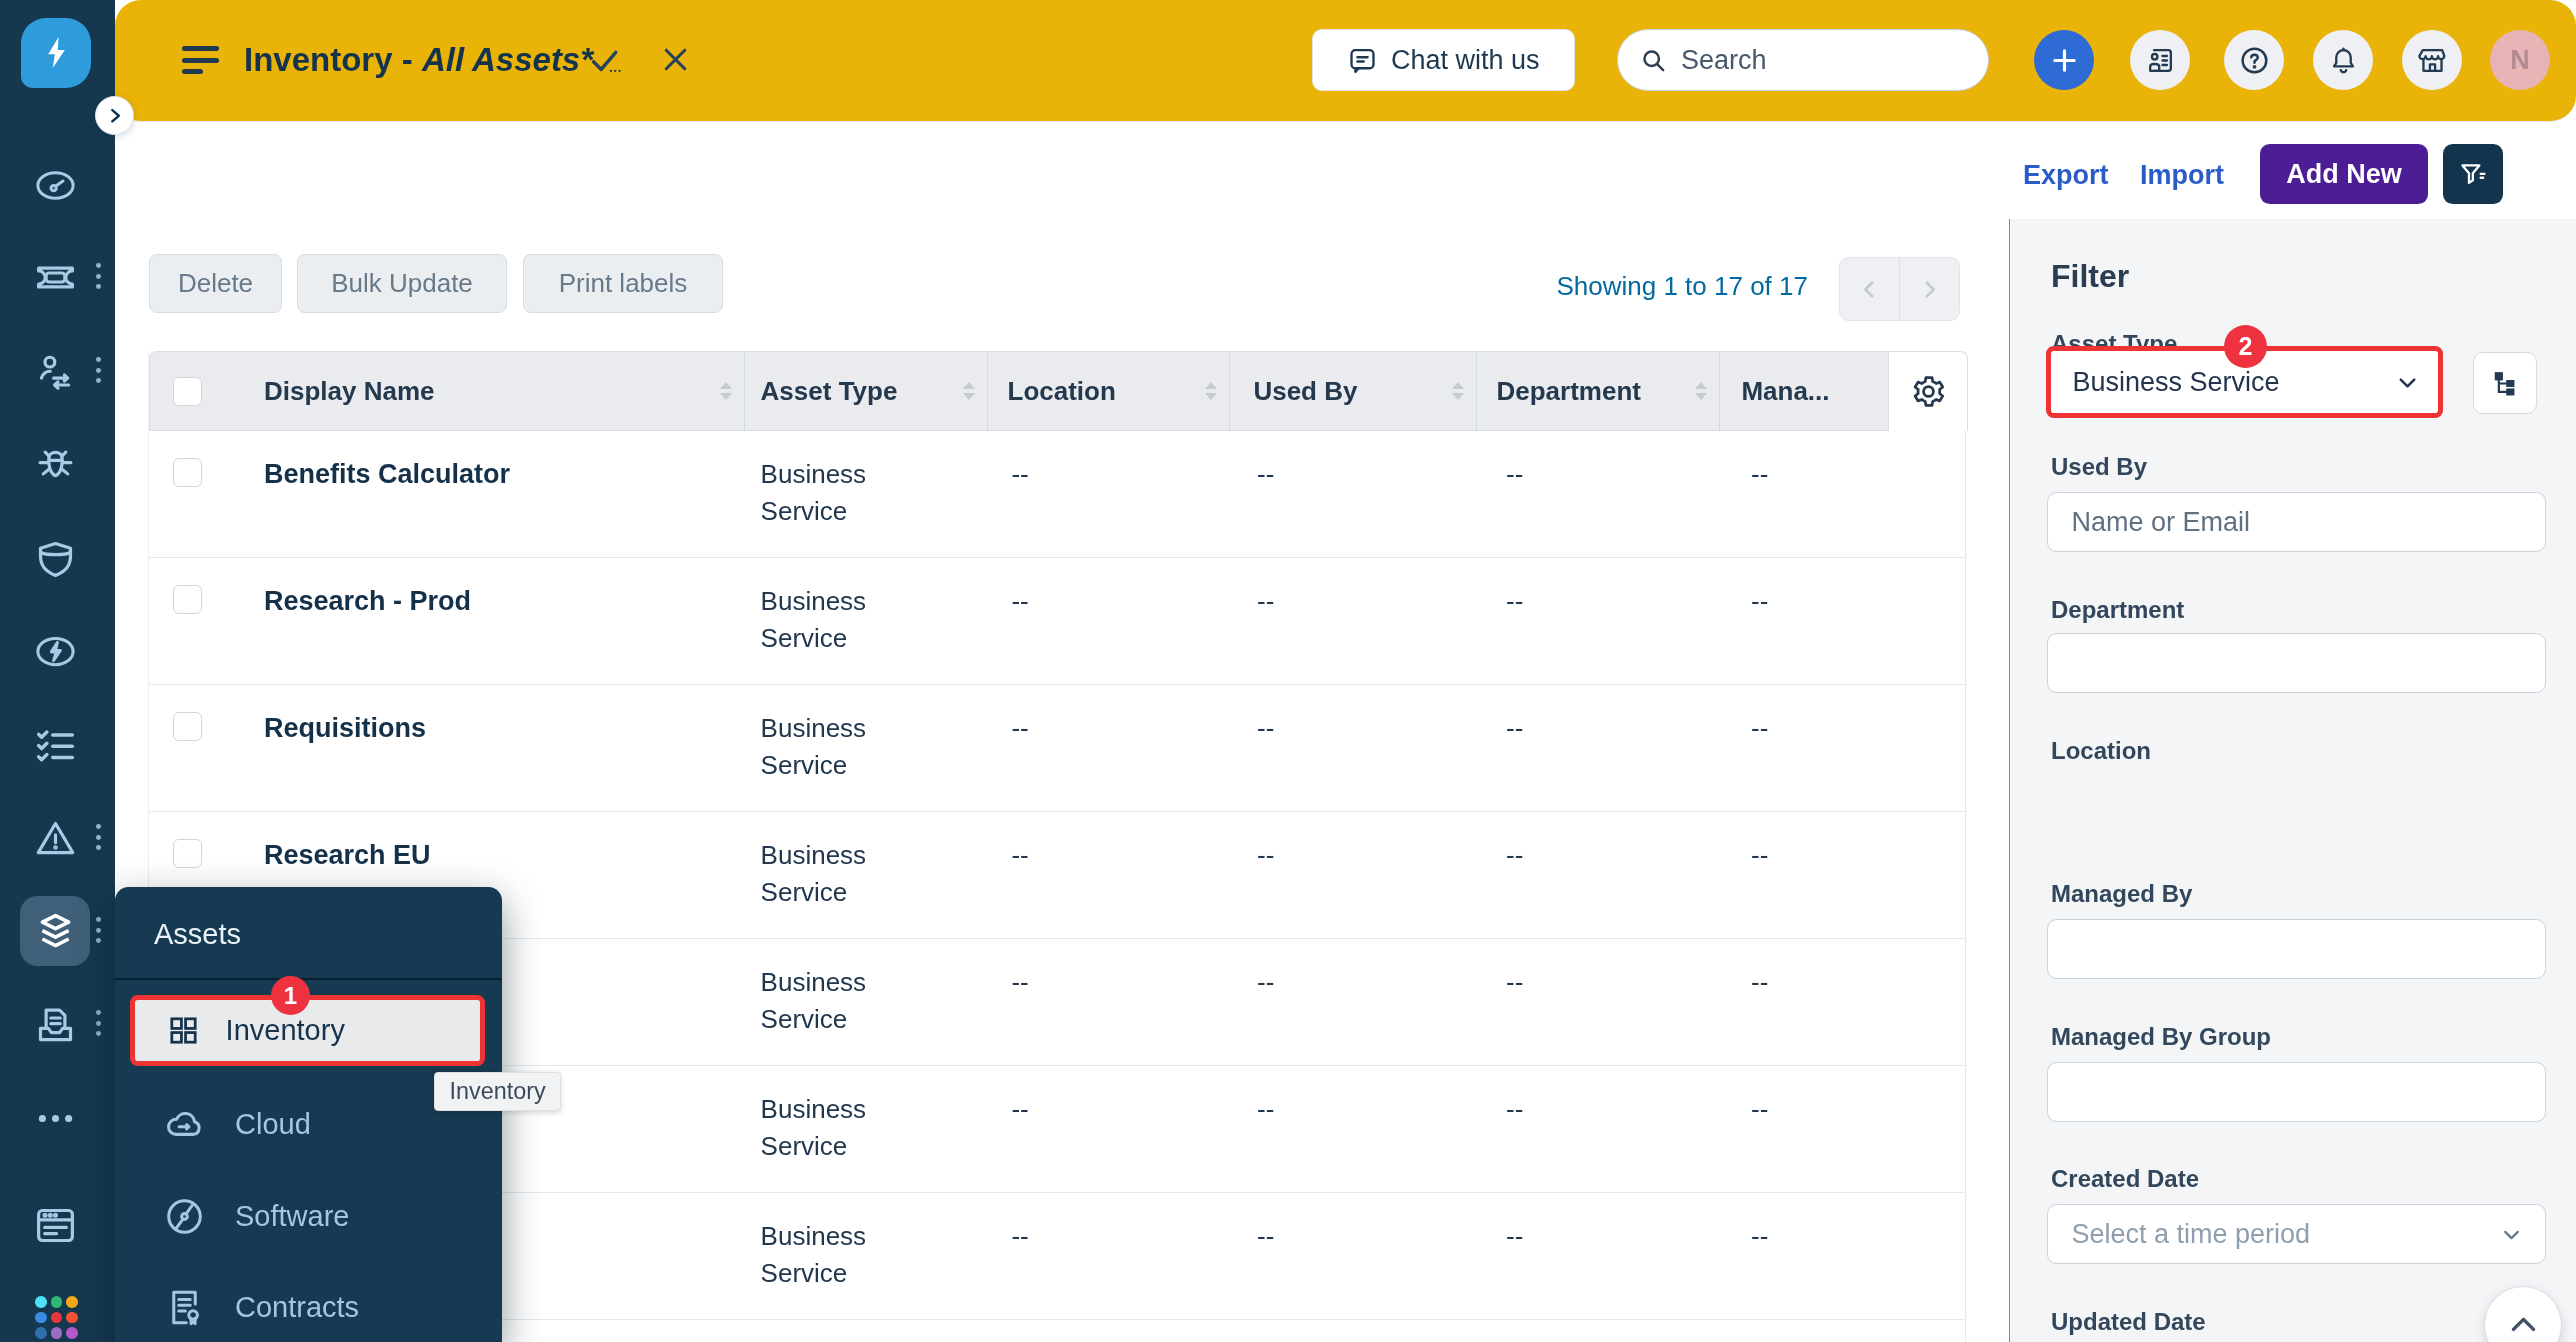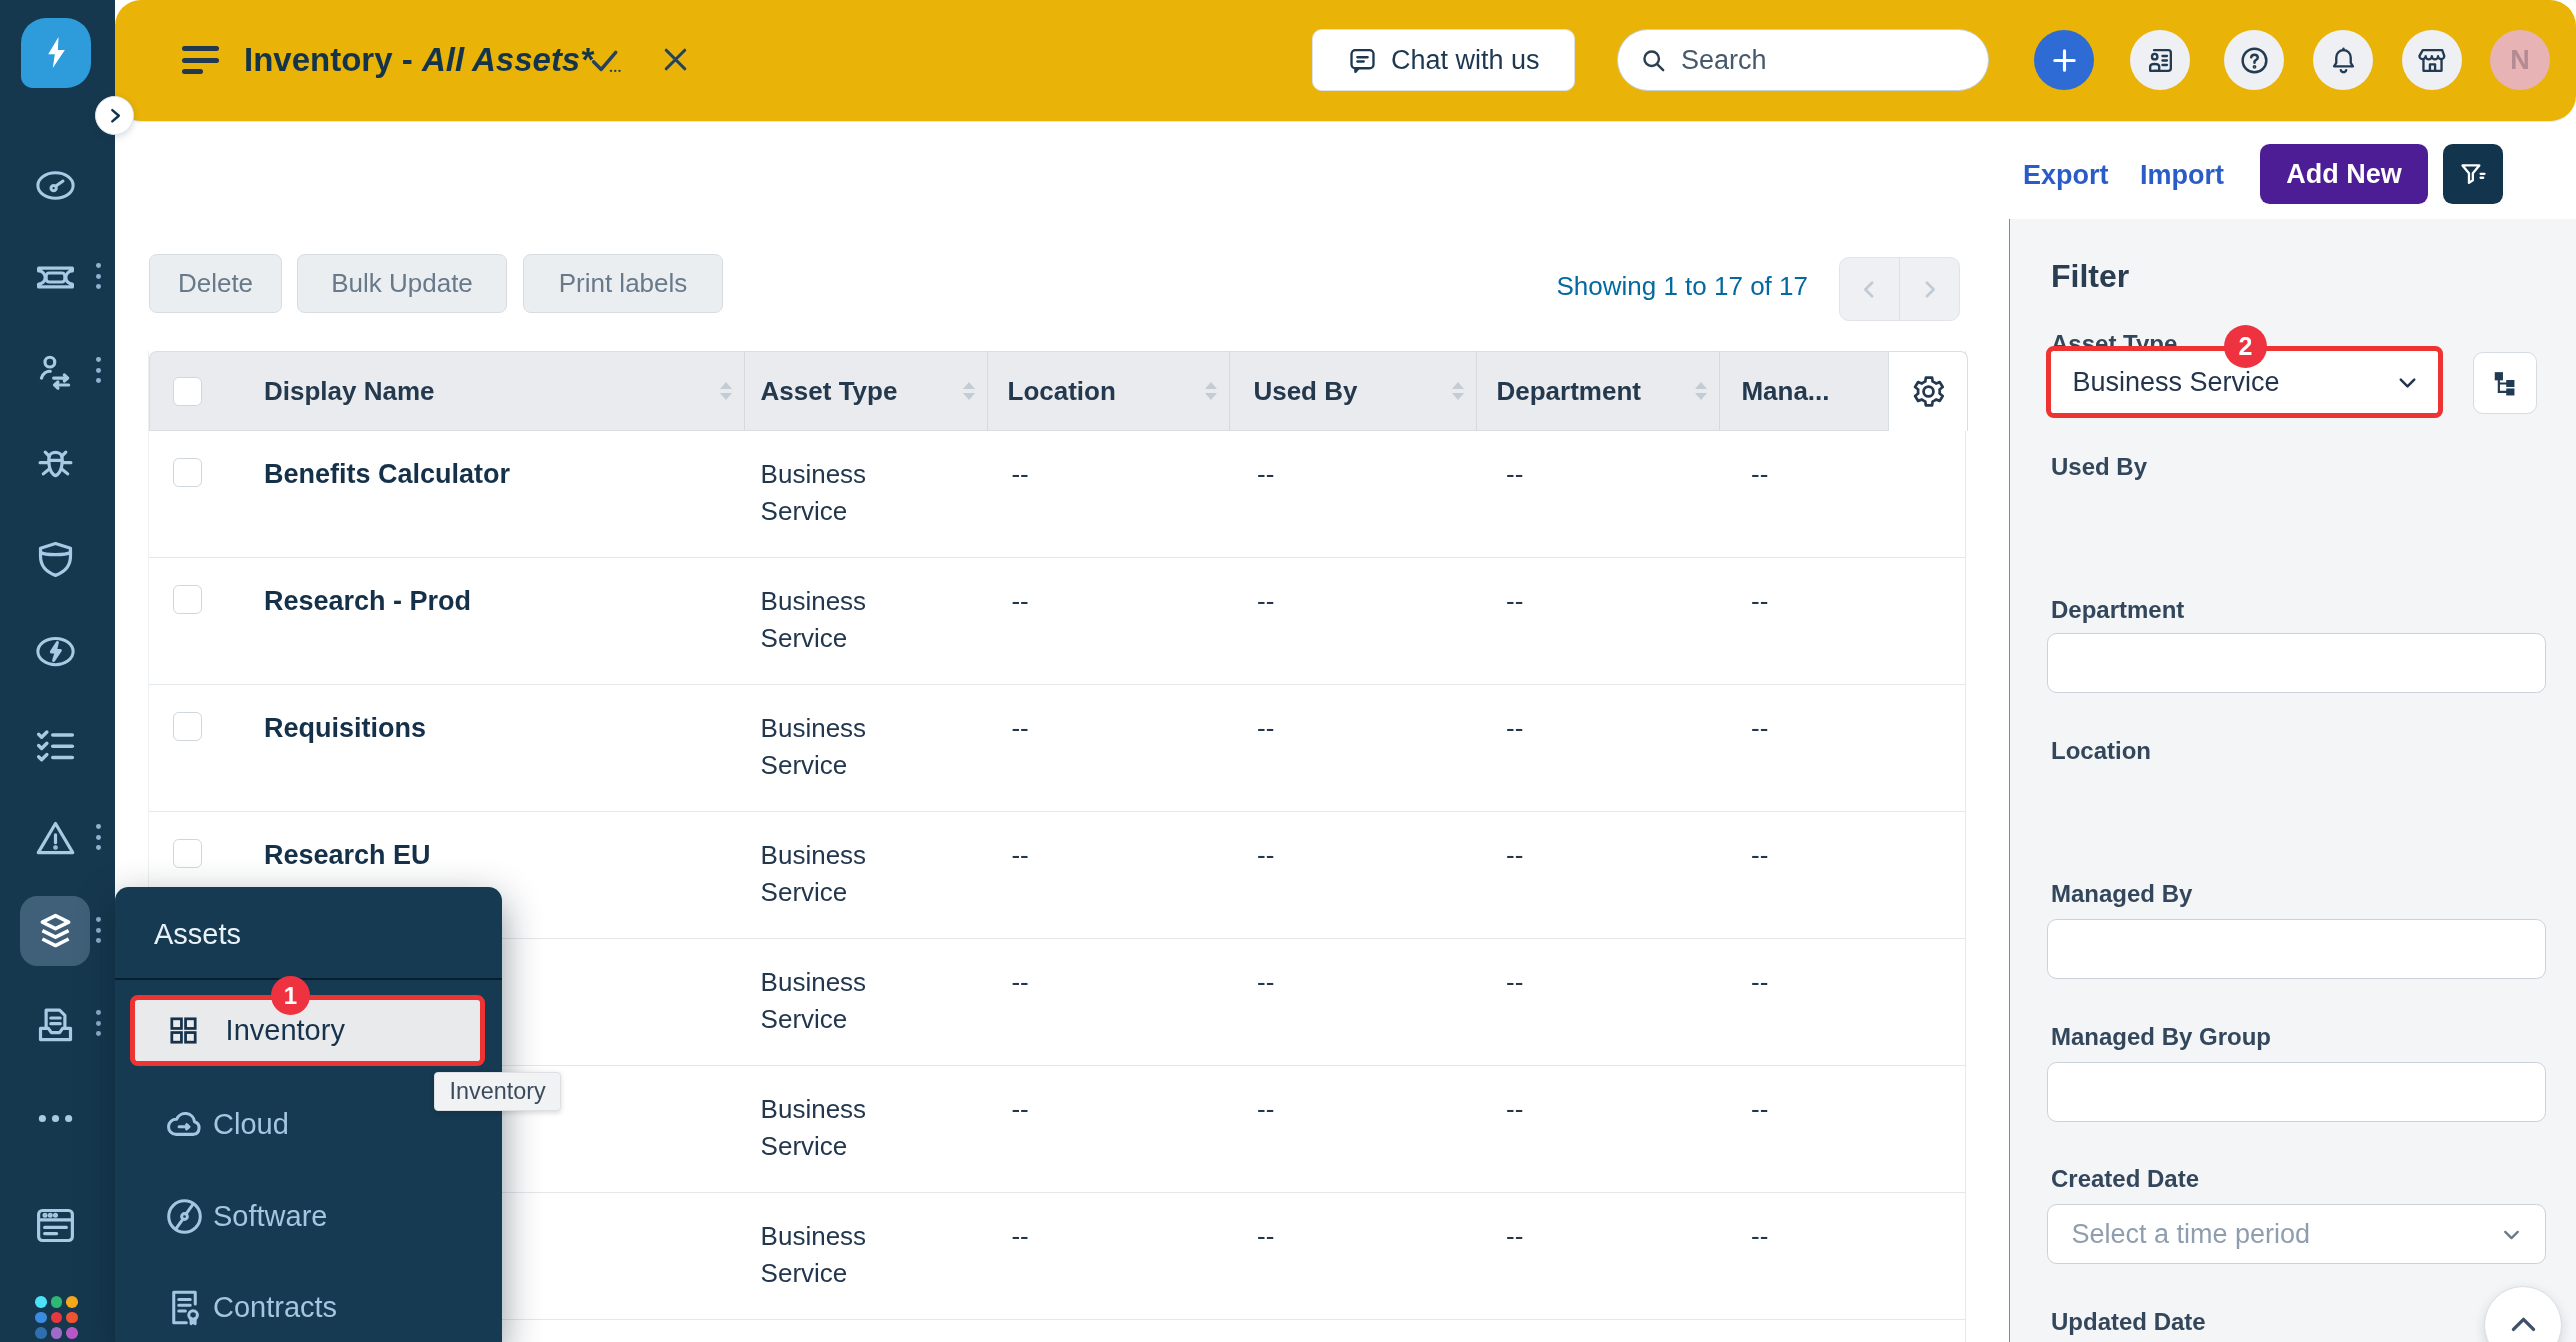--- a/index.html
+++ b/index.html
@@ -72,21 +72,21 @@
 
   
   .flyout { left:115px; top:887px; width:387px; height:456px; background:#163a51; border-radius:13.6px 13.6px 0 0; box-shadow:0 13.6px 39px rgba(5,25,40,.45); z-index:40; }
   .flyout-header { position:absolute; left:39px; top:31px; font-size:29px; color:#eaf2f9; }
   .flyout-divider { position:absolute; left:0; top:91px; width:100%; height:1.9px; background:#081f30; }
   .menu-item-active-box { position:absolute; left:14.6px; top:108px; width:355px; height:71px; border:5.8px solid #ee3333; border-radius:7.8px; background:#e9eaec; display:flex; align-items:center; }
   .menu-item-active-box .lbl { font-size:29px; color:#16334b; margin-left:26px; }
   .menu-item-active-box .mi-ic { margin-left:32px; color:#16334b; }
   .badge { border-radius:50%; background:#ee3240; color:#fff; font-weight:bold; display:flex; align-items:center; justify-content:center; z-index:5; }
   .badge-1 { left:156px; top:89px; width:39px; height:39px; font-size:24px; position:absolute; }
-  .menu-item { position:absolute; left:48px; height:45px; display:flex; align-items:center; gap:7px; color:#a5c6e3; font-size:29px; }
+  .menu-item { position:absolute; left:48px; height:45px; display:flex; align-items:center; gap:29px; color:#a5c6e3; font-size:29px; }
   .menu-item svg { width:43px; height:43px; }
   .tooltip { left:434px; top:1072px; height:39px; padding:0 14.6px; background:#f1f2f3; border:1px solid #dddfe2; border-radius:3.9px; box-shadow:0 1.9px 5.8px rgba(0,0,0,.15); display:flex; align-items:center; font-size:23.4px; color:#3c4b5c; z-index:45; }
 
   
   .rpanel { left:2009px; top:219px; width:567px; height:1123px; background:#f4f5f7; border-left:1px solid #22c55e; z-index:10; }
   .rp-title { position:absolute; left:41px; top:39px; font-size:32px; font-weight:bold; color:#2b3d51; }
   .f-label { position:absolute; left:41px; font-size:24px; font-weight:600; color:#33475c; }
   .f-input { position:absolute; left:37px; width:499px; height:60px; background:#fff; border:1px solid #c9d2da; border-radius:9.7px; font-size:27px; color:#3c4f60; padding:0 23.4px; font-family:inherit; outline:none; }
   .f-input::placeholder { color:#5f7081; opacity:1; }
   .f-select { position:absolute; left:37px; width:499px; height:60px; background:#fff; border:1px solid #c9d2da; border-radius:9.7px; display:flex; align-items:center; justify-content:space-between; padding:0 21.4px 0 23.4px; }
@@ -596,20 +596,21 @@
           <svg width="29" height="29" viewBox="0 0 24 24" fill="none" stroke="currentColor" stroke-width="1.8">
             <rect x="4" y="3.5" width="5" height="5" fill="currentColor"></rect>
             <rect x="13.5" y="10" width="5" height="4" fill="currentColor"></rect>
             <rect x="13.5" y="17" width="5" height="4" fill="currentColor"></rect>
             <path d="M6.5 8.5V12h7M6.5 12v7h7"></path>
           </svg>
         </span>
     </div>
 
     <div class="f-label" style="top:234px">Used By</div>
+    <input class="f-input" style="top: 273px;" placeholder="Name or Email">
 
     <div class="f-label" style="top:377px">Department</div>
     <input class="f-input" style="top: 414px;">
 
     <div class="f-label" style="top:518px">Location</div>
 
     <div class="f-label" style="top:661px">Managed By</div>
     <input class="f-input" style="top: 700px;">
 
     <div class="f-label" style="top:804px">Managed By Group</div>

